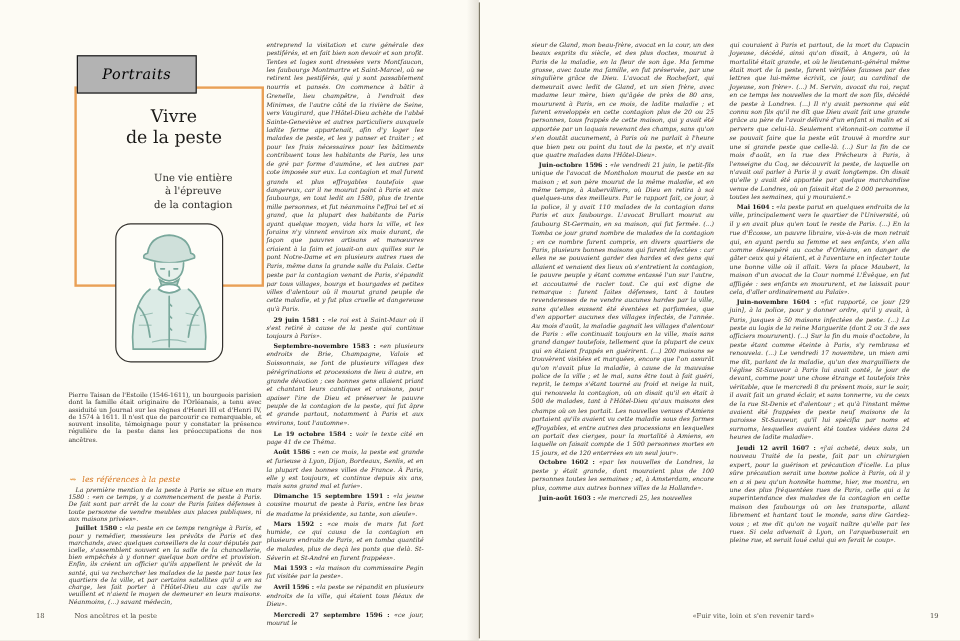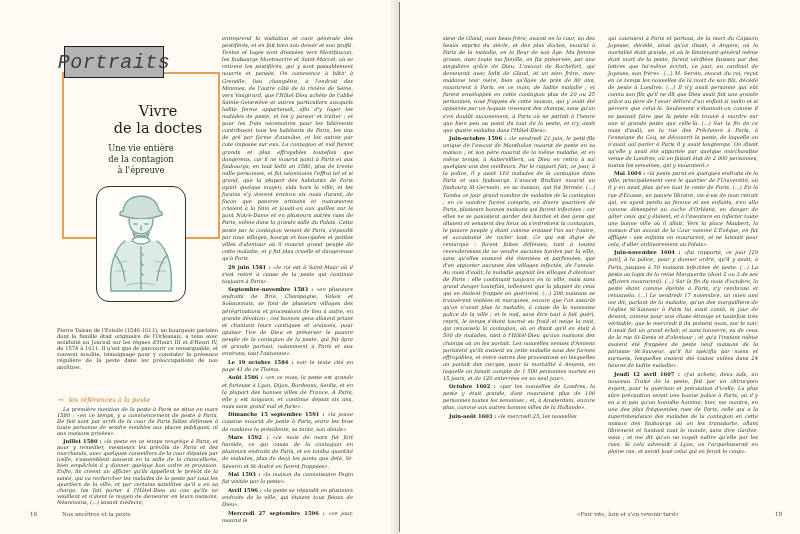--- a/index.html
+++ b/index.html
@@ -7,25 +7,25 @@
   .spread{position:relative;width:800px;height:534px;background:#fdfbf4;box-shadow:inset 0 0 0 1px #ccc6b4;overflow:hidden;}
   .page{position:absolute;top:0;height:534px;background:#fdfbf4;}
   .page-left{left:0;width:400px;}
   .page-right{left:400px;width:400px;}
   .spine{position:absolute;top:2px;bottom:2px;left:399px;width:2px;background:#7d7866;}
   .spine-shade-l{position:absolute;top:0;bottom:0;left:389px;width:10px;background:linear-gradient(to right,rgba(120,110,90,0),rgba(120,110,90,.18));}
   .spine-shade-r{position:absolute;top:0;bottom:0;left:401px;width:10px;background:linear-gradient(to left,rgba(120,110,90,0),rgba(120,110,90,.18));}
 
   
   .kicker-box{position:absolute;left:64px;top:46px;width:98px;height:30px;background:#b3b3b3;border:1px solid #1c1c1c;display:flex;align-items:center;justify-content:center;z-index:3;}
-  .kicker-box span{font-style:italic;font-size:20px;color:#404040;letter-spacing:.5px;font-family:Liberation Mono, monospace;}
+  .kicker-box span{font-style:italic;font-size:12px;color:#000000;letter-spacing:.5px;}
   .orange-frame{position:absolute;left:62px;top:72px;width:158px;height:167px;border:2px solid #e9a056;box-sizing:border-box;z-index:1;}
-  .title{position:absolute;left:62px;top:86px;width:158px;margin:17px;text-align:center;font-size:14.5px;line-height:16.5px;font-weight:normal;color:#1d1c1a;z-index:2;}
+  .title{position:absolute;left:62px;top:86px;width:158px;margin:4px;text-align:center;font-size:14.5px;line-height:16.5px;font-weight:normal;color:#1d1c1a;z-index:2;}
   .title span{display:block;}
-  .subtitle{position:absolute;left:62px;top:143px;width:158px;margin:0;text-align:center;font-size:8.4px;line-height:11px;color:#2a2926;z-index:2;}
+  .subtitle{position:absolute;left:62px;top:143px;width:158px;margin:0;text-align:center;font-size:8.4px;line-height:11px;color:#2a2926;z-index:2;padding-left:20px;}
   .subtitle span{display:block;}
   .portrait{position:absolute;left:96px;top:186px;width:88px;height:114px;background:#fefdf8;border:1.6px solid #33312d;border-radius:13px;z-index:2;display:flex;align-items:center;justify-content:center;overflow:hidden;}
 
   .smalltext{font-size:5.2px;line-height:6.1px;text-align:justify;color:#2e2c28;}
   .intro{position:absolute;left:57px;top:327px;width:161px;margin:0;}
   .section-heading{position:absolute;left:57px;top:395px;width:161px;margin:1px;font-size:6.6px;line-height:8px;font-weight:normal;font-style:italic;color:#d4731c;}
   .section-heading .arrow{font-style:normal;margin-right:3px;color:#e08a2e;}
   .sidebar-entries{position:absolute;left:57px;top:406px;width:161px;}
   .entry{margin:0 0 1.5px 0;font-style:italic;}
   .entry.indent{text-indent:6px;}
@@ -54,27 +54,27 @@
   <div class="page page-left">
 
     <div class="orange-frame"></div>
 
     <div class="kicker-box">
       <span>Portraits</span>
     </div>
 
     <h1 class="title">
       <span>Vivre</span>
-      <span>de la doctes</span>
+      <span>de la peste</span>
     </h1>
 
     <p class="subtitle">
       <span>Une vie entière</span>
+      <span>à l'épreuve</span>
       <span>de la contagion</span>
-      <span>à l'épreuve</span>
     </p>
 
     <div class="portrait">
       <svg width="84" height="110" viewBox="0 0 84 110">
         <g fill="none" stroke="#7aa89c" stroke-width="1.4" stroke-linecap="round">
           <path d="M24 22 Q26 8 42 7 Q58 8 60 22 Q64 23 63 26 Q52 30 42 30 Q32 30 21 26 Q20 23 24 22" fill="#cfe0da"></path>
           <path d="M30 30 Q30 44 42 45 Q54 44 54 30" fill="#e7f0ec"></path>
           <path d="M35 35 L38 35 M46 35 L49 35 M42 37 L42 41"></path>
           <path d="M34 44 Q42 50 50 44 L46 56 Q42 60 38 56 Z" fill="#b7cfc8"></path>
           <path d="M26 52 Q20 56 16 66 Q10 80 12 102 L72 102 Q74 80 68 66 Q64 56 58 52" fill="#dcebe6"></path>

